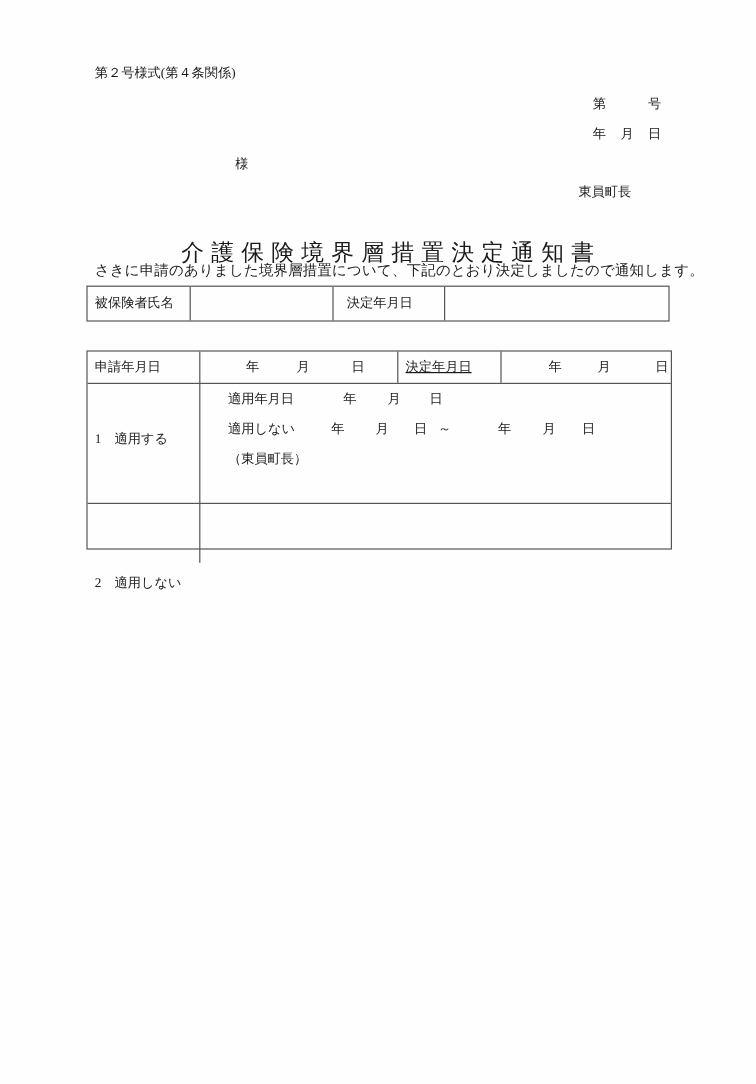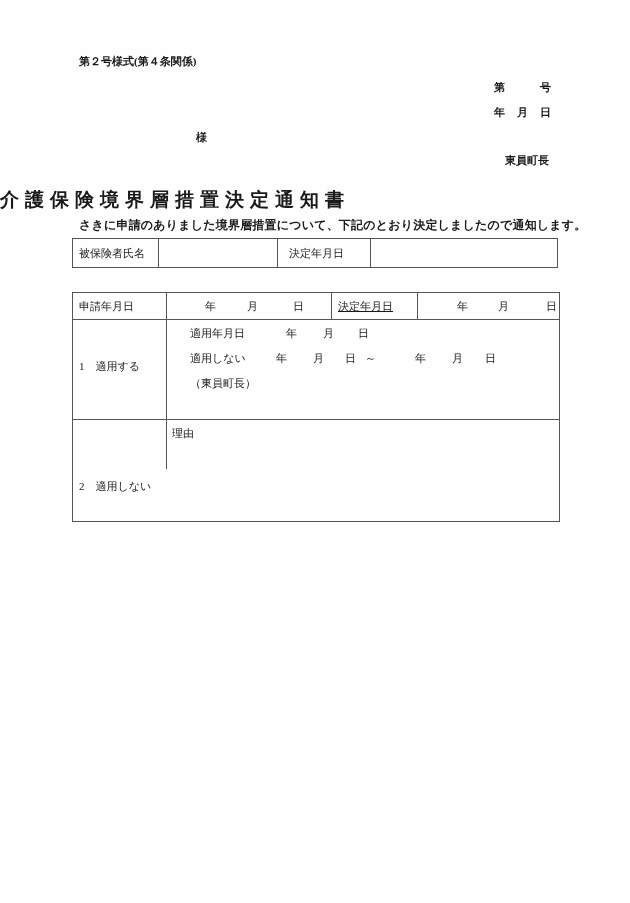--- a/index.html
+++ b/index.html
@@ -1,26 +1,26 @@
 <!DOCTYPE html>
 <html><head>
 <meta charset="utf-8">
 <style>
   html, body { margin: 0; padding: 0; }
   body {
     width: 630px; height: 903px; background: #fefefe; position: relative; overflow: hidden;
     font-family: "Liberation Serif", "DejaVu Serif", serif; color: #1a1a1a; font-size: 11px;
   }
-  .abs { position: absolute; white-space: nowrap; line-height: 1; font-weight: bold; }
+  .abs { position: absolute; white-space: nowrap; line-height: 1; }
   .form-number { left: 79px; top: 56px; font-size: 11px; }
   .doc-no { left: 494px; top: 82px; width: 57px; font-size: 11px; display: flex; justify-content: space-between; }
   .doc-date { left: 494px; top: 107px; width: 57px; font-size: 11px; display: flex; justify-content: space-between; }
   .addressee { left: 196px; top: 132px; font-size: 11px; }
-  .issuer { left: 482px; top: 155px; font-size: 11px; margin-left: 23px; }
-  .title { left: 0; width: 501px; top: 190px; text-align: left; font-size: 19px; letter-spacing: 6px; }
+  .issuer { left: 482px; top: 155px; font-size: 11px; }
+  .title { left: 0; width: 501px; top: 202px; text-align: right; font-size: 19px; letter-spacing: 6px; }
   .intro { left: 79px; top: 219px; font-size: 12px; letter-spacing: 0.2px; }
   .tbl { position: absolute; border: 1px solid #555; box-sizing: border-box; }
   .vline { position: absolute; width: 1px; background: #555; }
   .hline { position: absolute; height: 1px; background: #555; }
   .cell-text { position: absolute; white-space: nowrap; line-height: 1; font-size: 11px; }
 </style>
 </head>
 <body>
 
 <div class="abs form-number">第２号様式(第４条関係)</div>
@@ -43,21 +43,21 @@
 <div class="tbl" style="left:72px; top:238px; width:486px; height:30px;">
   <div class="vline" style="left:85px; top:0; height:28px;"></div>
   <div class="vline" style="left:204px; top:0; height:28px;"></div>
   <div class="vline" style="left:297px; top:0; height:28px;"></div>
   <div class="cell-text" style="left:6px; top:9px;">被保険者氏名</div>
   <div class="cell-text" style="left:90px; top:9px; width:110px; height:14px;"></div>
   <div class="cell-text" style="left:216px; top:9px;">決定年月日</div>
   <div class="cell-text" style="left:302px; top:9px; width:180px; height:14px;"></div>
 </div>
 
-<div class="tbl" style="left:72px; top:292px; width:488px; height:230px;">
+<div class="tbl" style="left:72px; top:292px; width:488px; height:166px;">
 
   <div class="hline" style="left:0; top:26px; width:486px;"></div>
   <div class="hline" style="left:0; top:126px; width:486px;"></div>
 
   <div class="vline" style="left:93px; top:0; height:176px;"></div>
   <div class="vline" style="left:258px; top:0; height:26px;"></div>
   <div class="vline" style="left:344px; top:0; height:26px;"></div>
 
   <div class="cell-text" style="left:6px; top:8px;">申請年月日</div>
   <div style="position:absolute; left:94px; top:0; width:164px; height:26px;">
@@ -85,16 +85,13 @@
     <span class="cell-text" style="left:160px; top:33px;">日</span>
     <span class="cell-text" style="left:180px; top:33px;">～</span>
     <span class="cell-text" style="left:230px; top:33px;">年</span>
     <span class="cell-text" style="left:267px; top:33px;">月</span>
     <span class="cell-text" style="left:300px; top:33px;">日</span>
 
     <span class="cell-text" style="left:5px; top:58px;">（東員町長）</span>
   </div>
 
   <div class="cell-text" style="left:6px; top:148px;margin-top:40px;">2　適用しない</div>
-  <div style="position:absolute; left:94px; top:127px; width:392px; height:49px;">
-    <span class="cell-text" style="left:5px; top:8px;">理由</span>
-  </div>
 </div>
 
 </body></html>

